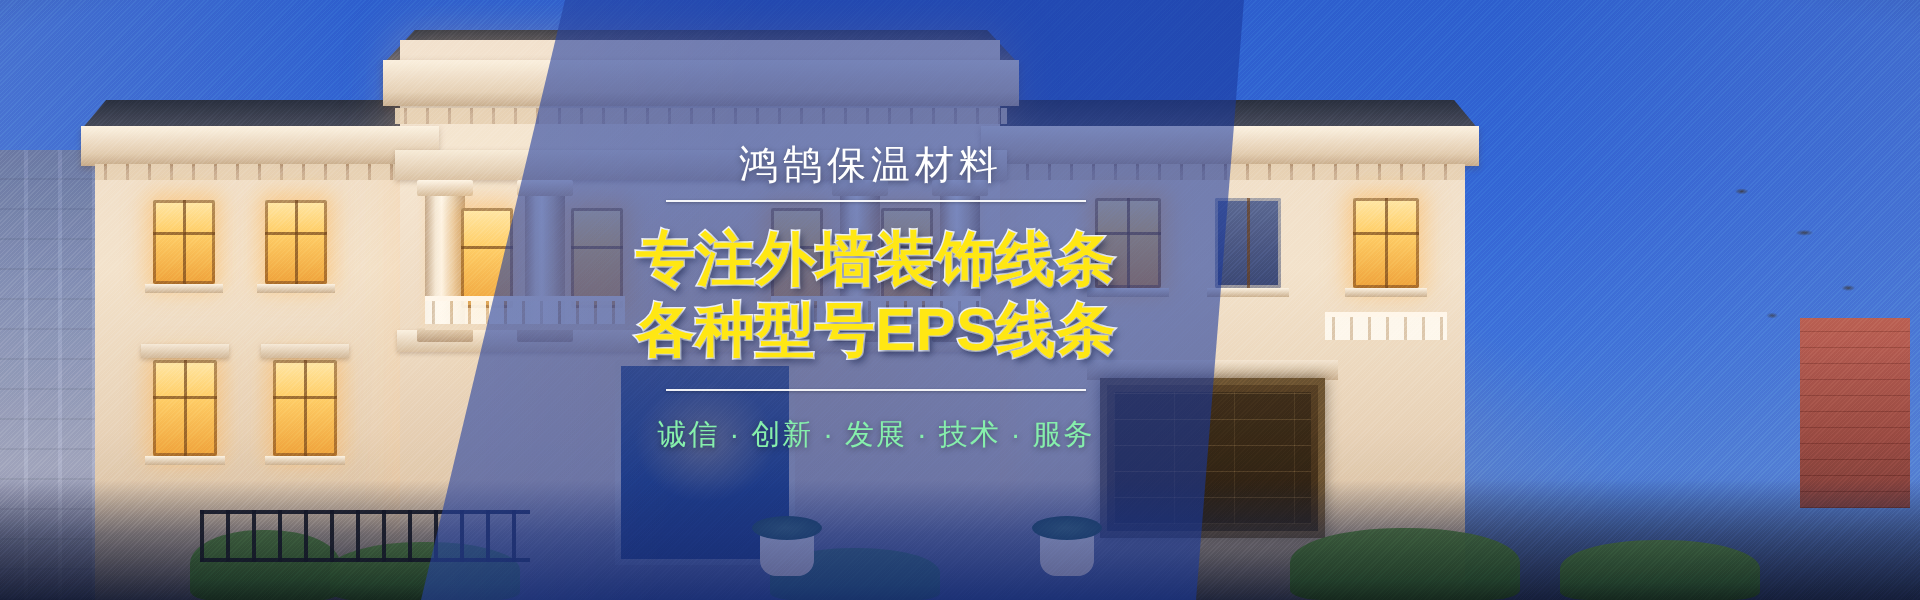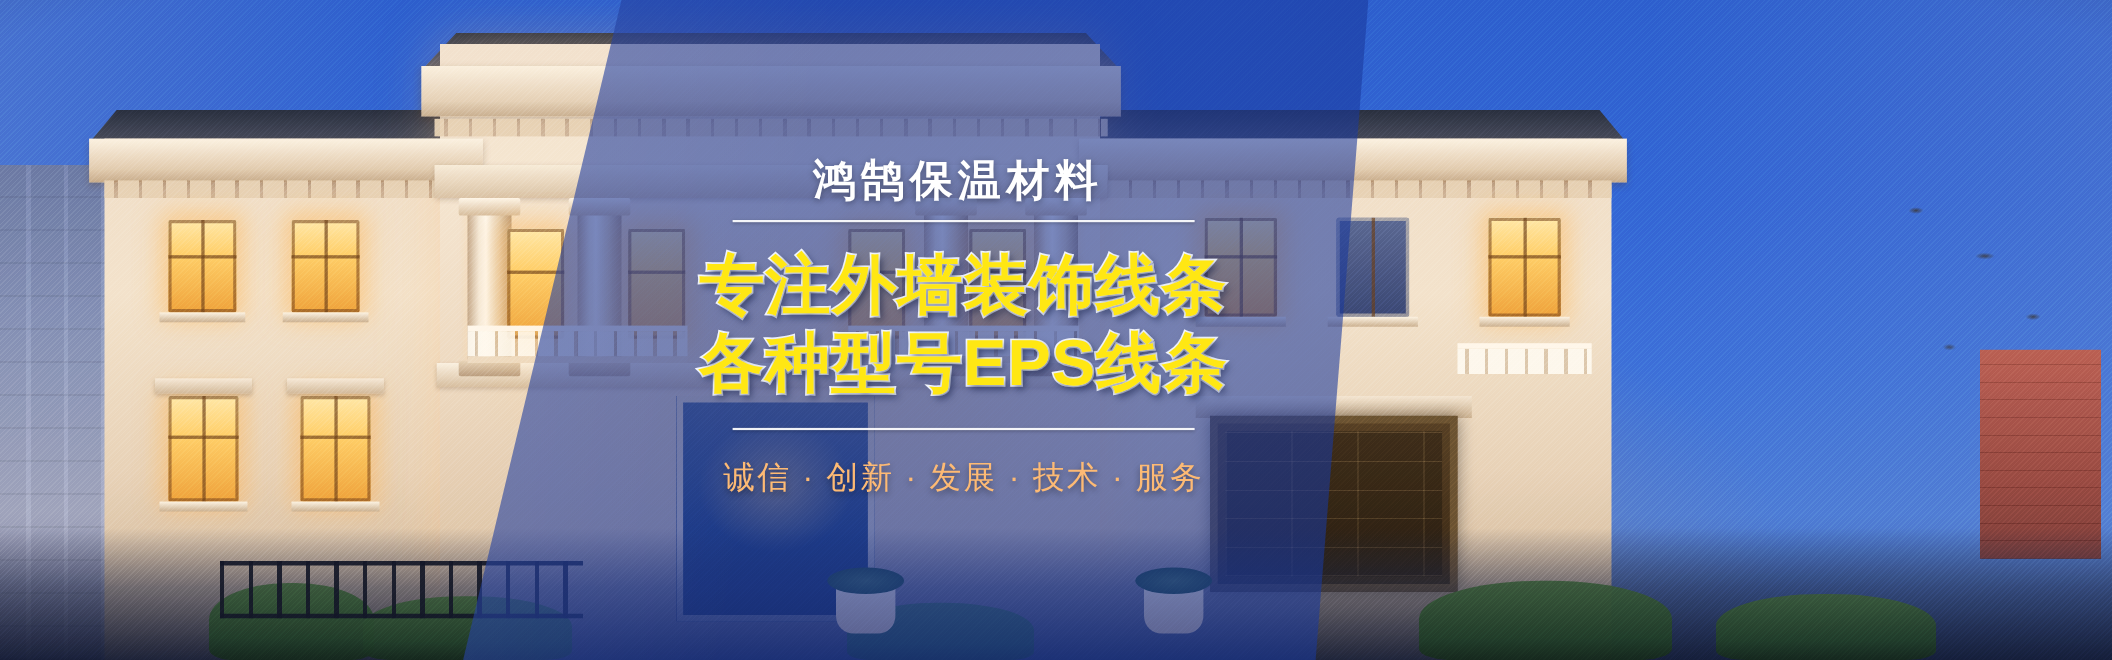--- a/index.html
+++ b/index.html
@@ -283,21 +283,21 @@
 
   
   .content {
     position:absolute; left: 556px; top: 0; width: 640px; height: 600px;
     display:flex; flex-direction:column; align-items:center; justify-content:center;
   }
   .brand {
     color:#ffffff;
     font-size: 39px;
     letter-spacing: 5px;
-    font-weight: 700;
+    font-weight: 400;
     text-shadow: 0 2px 6px rgba(0,0,0,.35);
     margin: 0 16px 16px 0;
     line-height: 1;
     padding-left: 6px;
   }
   .rule {
     width: 420px; height: 2px; background: rgba(255,255,255,.92);
     box-shadow: 0 1px 3px rgba(0,0,0,.3);
   }
   .rule.top { margin-bottom: 22px; }
@@ -313,21 +313,21 @@
     margin: 0;
     -webkit-text-stroke: 3px #f3f7ff;
     paint-order: stroke fill;
     text-shadow:
       0 0 1px #f3f7ff,
       3px 4px 7px rgba(10,20,60,.55);
   }
   .headline .hl-line { display:block; white-space: nowrap; }
 
   .tagline {
-    color:#fdba74;
+    color:#86efac;
     font-size: 29px;
     letter-spacing: 2px;
     font-weight: 400;
     text-shadow: 0 2px 6px rgba(0,0,0,.4);
     margin: 0;
     white-space: nowrap;
   }
 </style>
 </head>
 <body>

